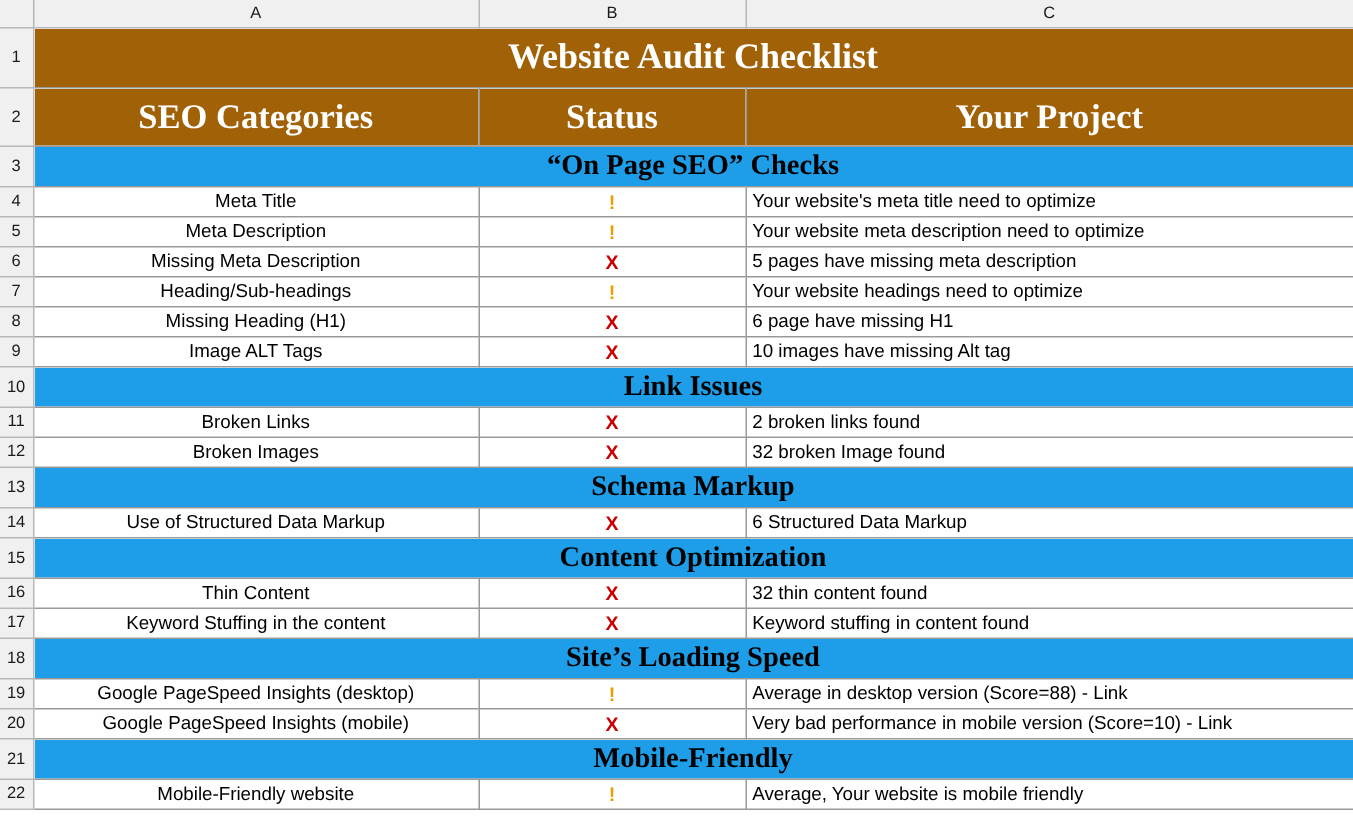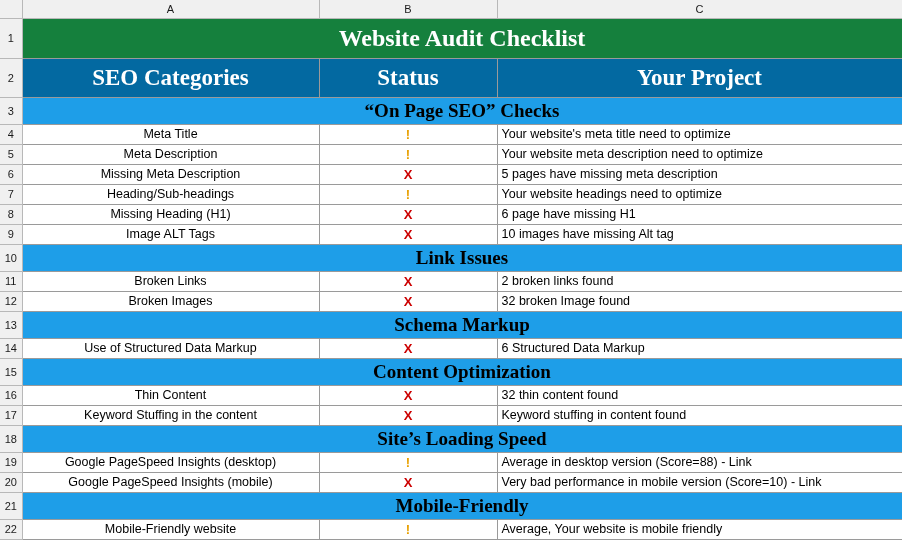--- a/index.html
+++ b/index.html
@@ -63,33 +63,33 @@
     font-size: 12.5px;
     color: #000000;
     vertical-align: middle;
     height: 20px;
     white-space: nowrap;
     overflow: hidden;
   }
 
   
   td.title {
-    background: #15803d;
+    background: #a16207;
     color: #ffffff;
     text-align: center;
     font-family: "Liberation Serif", serif;
     font-weight: bold;
     font-size: 24px;
     height: 40px;
     border: 1px solid #9a9a9a;
   }
 
   
   td.hdr {
-    background: #0369a1;
+    background: #a16207;
     color: #ffffff;
     text-align: center;
     font-family: "Liberation Serif", serif;
     font-weight: bold;
     font-size: 23px;
     height: 39px;
     border: 1px solid #9a9a9a;
   }
 
   

